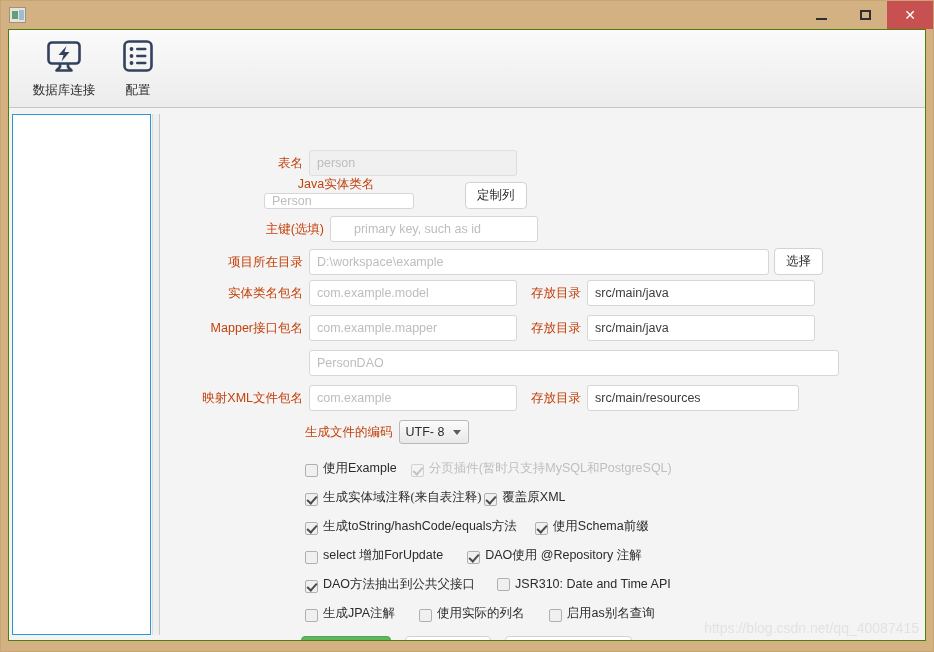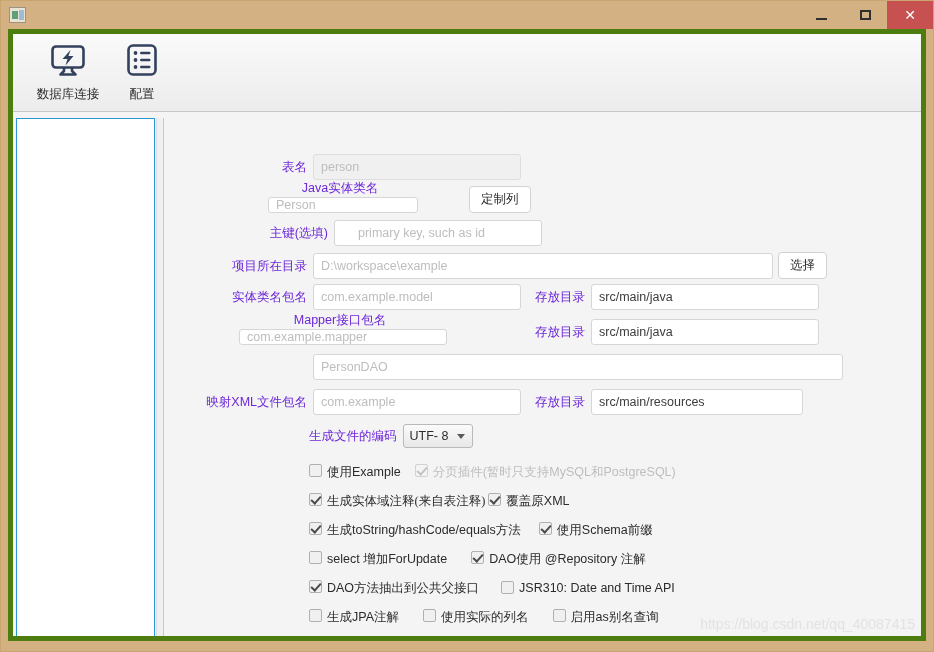--- a/index.html
+++ b/index.html
@@ -100,21 +100,21 @@
   }
 
   
   .client {
     position: absolute;
     left: 7px;
     top: 28px;
     width: 918px;
     height: 612px;
     background: #f4f4f4;
-    border: 5px solid #4d7c0f;
+    border: 1px solid #4d7c0f;
     box-sizing: border-box;
     overflow: hidden;
   }
 
   
   .toolbar {
     position: absolute;
     left: 0; top: 0;
     width: 916px;
     height: 78px;
@@ -177,21 +177,21 @@
 
   
   .row {
     position: absolute;
     display: flex;
     align-items: center;
     height: 26px;
   }
   .lbl {
     font-size: 12.5px;
-    color: #6d28d9;
+    color: #c2410c;
     text-align: left;
     white-space: nowrap;
     padding-right: 6px;
   }
 
   input.txt {
     font-family: "Liberation Sans", "DejaVu Sans", sans-serif;
     font-size: 12.5px;
     color: #3c3c3c;
     height: 26px;
@@ -247,21 +247,21 @@
 
   
   .cbrow {
     position: absolute;
     display: flex;
     align-items: center;
     height: 20px;
   }
   .cb {
     display: inline-flex;
-    align-items: flex-start;
+    align-items: flex-end;
     margin-right: 14px;
     cursor: pointer;
     white-space: nowrap;
   }
   .cb .box {
     width: 13px; height: 13px;
     box-sizing: border-box;
     border: 1px solid #b0b0b0;
     background: #f0f0f0;
     border-radius: 2px;
@@ -406,21 +406,21 @@
 
       <div class="row" style="left:0; top:166px; width:356px; justify-content:flex-end;">
         <span class="lbl">实体类名包名</span>
         <input class="txt" style="width: 208px;" placeholder="com.example.model">
       </div>
       <div class="row" style="left:370px; top:166px;">
         <span class="lbl">存放目录</span>
         <input class="txt" style="width: 228px;" value="src/main/java">
       </div>
 
-      <div class="row" style="left:0; top:201px; width:356px; justify-content:flex-end;flex-direction:column;">
+      <div class="row" style="left:0; top:201px; width:356px; justify-content:flex-end;">
         <span class="lbl">Mapper接口包名</span>
         <input class="txt" style="width: 208px;" placeholder="com.example.mapper">
       </div>
       <div class="row" style="left:370px; top:201px;">
         <span class="lbl">存放目录</span>
         <input class="txt" style="width: 228px;" value="src/main/java">
       </div>
 
       <div class="row" style="left:0; top:236px; width:356px; justify-content:flex-end;">
         <span class="lbl">自定义接口名称(选填)</span>

